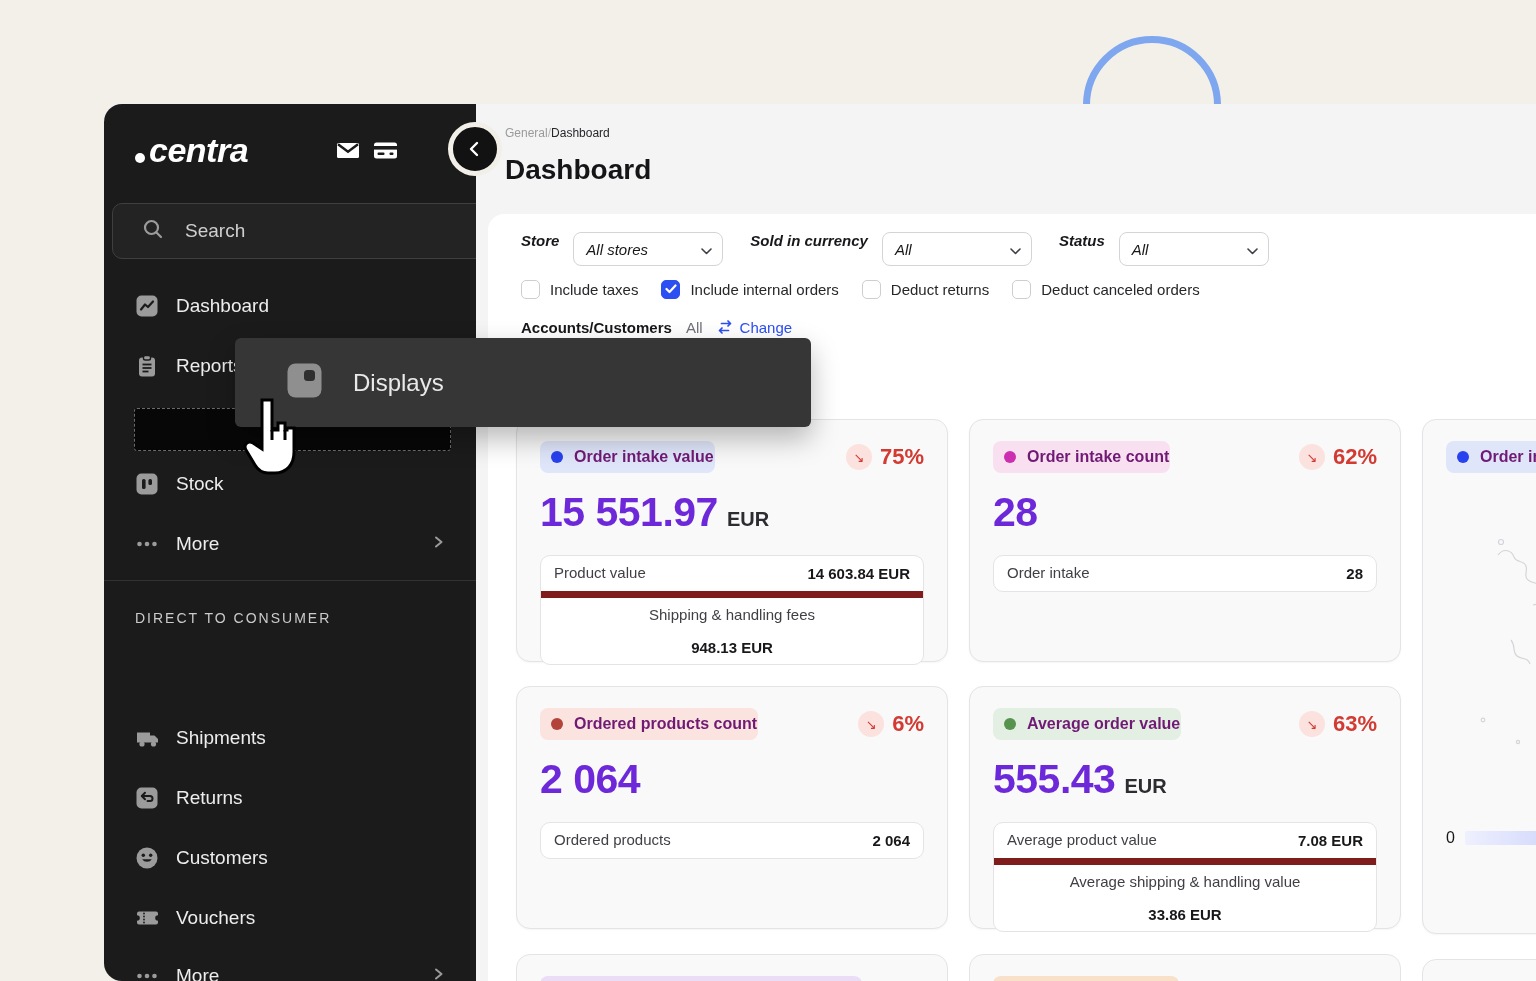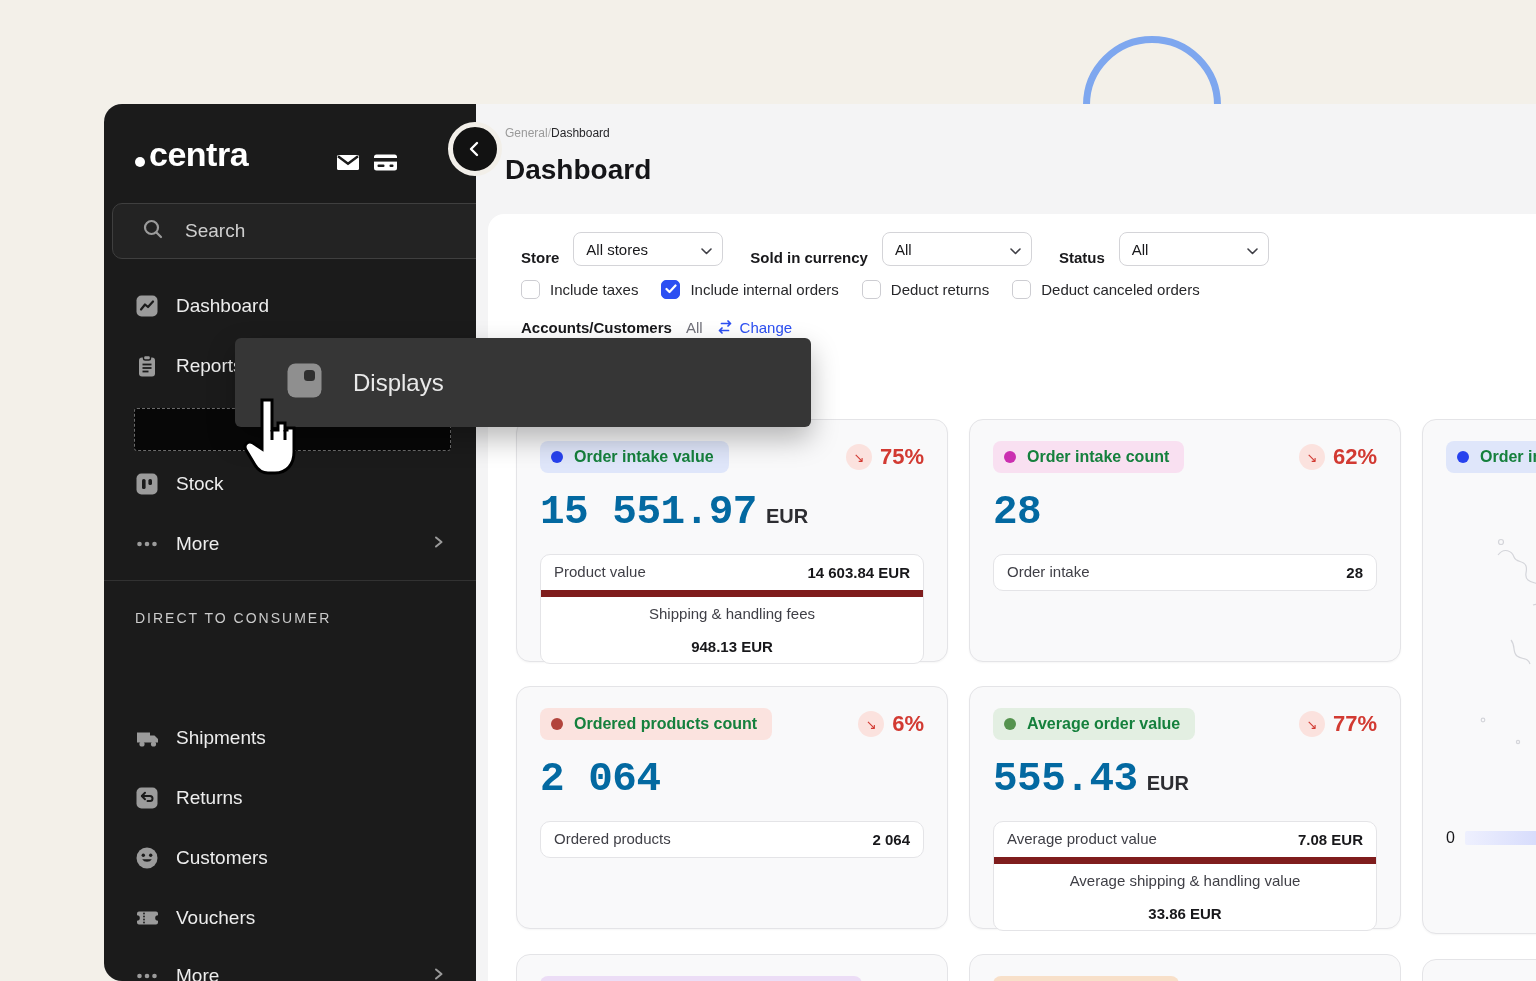--- a/index.html
+++ b/index.html
@@ -11,21 +11,21 @@
   .arc { position:absolute; left:1083px; top:36px; width:138px; height:138px;
     border:7px solid #7ea7ef; border-radius:50%; z-index:0; }
 
   
   .window { position:absolute; left:104px; top:104px; right:0; bottom:0;
     border-radius:18px 0 0 18px; overflow:hidden; display:flex; z-index:1;
     background:#f4f4f5; }
 
   
   .sidebar { position:relative; width:372px; flex:0 0 372px; background:#1b1b1b; color:#f0f0f0; }
-  .logo-row { position:absolute; left:31px; top:22px; right:24px; height:48px; display:flex; align-items:flex-end; }
+  .logo-row { position:absolute; left:31px; top:22px; right:24px; height:48px; display:flex; align-items:center;font-style:italic; }
   .logo { font-size:34px; font-weight:700; color:#fff; letter-spacing:-0.5px; position:relative; padding-left:14px; }
   .logo::before { content:""; position:absolute; left:0; bottom:7px; width:10px; height:10px; border-radius:50%; background:#fff; }
   .top-icons { margin-left:auto; display:flex; gap:13px; align-items:center; margin-right:56px; }
 
   .collapse-btn { position:absolute; left:344px; top:18px; width:54px; height:54px;
     border-radius:50%; background:#121212; border:5px solid #f2efe9; z-index:30;
     display:flex; align-items:center; justify-content:center; cursor:pointer; }
 
   .search-box { position:absolute; left:8px; top:99px; width:434px; height:56px;
     background:#232323; border:1.5px solid #3f3f3f; border-radius:10px;
@@ -59,21 +59,21 @@
   .content { position:relative; flex:1; background:#f4f4f5; }
   .breadcrumb { position:absolute; left:29px; top:22px; font-size:12px; display:flex; }
   .breadcrumb .parent { color:#9a9a9a; cursor:pointer; }
   .breadcrumb .sep { color:#b5b5b5; }
   .breadcrumb .current { color:#27272a; font-weight:500; }
   .page-title { position:absolute; left:29px; top:50px; font-size:28px; font-weight:700; color:#151518; }
 
   .panel { position:absolute; left:12px; top:110px; right:0; bottom:0;
     background:#fff; border-radius:16px 0 0 0; }
 
-  .filter-row { position:absolute; left:33px; top:18px; display:flex; align-items:flex-end; }
+  .filter-row { position:absolute; left:33px; top:18px; display:flex; align-items:flex-start;font-style:italic; }
   .f-label { font-size:15px; font-weight:700; color:#18181b; margin-right:14px; }
   .select { width:150px; height:34px; border:1px solid #d4d4d8; border-radius:8px;
     display:flex; align-items:center; padding:0 10px 0 12px; margin-right:27px;
     font-size:15px; color:#18181b; background:#fff; cursor:pointer; }
   .select .chev { margin-left:auto; }
 
   .checkbox-row { position:absolute; left:33px; top:64px; display:flex; align-items:center; gap:23px; height:22px; }
   .cb-item { display:flex; align-items:center; gap:10px; cursor:pointer; }
   .cb { width:19px; height:19px; border:1.5px solid #cdcdd2; border-radius:5px; background:#fff;
     display:flex; align-items:center; justify-content:center; }
@@ -84,29 +84,29 @@
   .accounts-row .lbl { font-size:15px; font-weight:700; color:#18181b; }
   .accounts-row .val { font-size:15px; color:#71717a; }
   .change-link { display:flex; align-items:center; gap:7px; cursor:pointer; }
   .change-link .txt { font-size:15px; font-weight:500; }
 
   
   .card { position:absolute; width:432px; height:243px; background:#f9f9fa;
     border:1px solid #e4e4e7; border-radius:14px; padding:21px 23px;
     box-shadow:0 1px 2px rgba(0,0,0,.04); }
   .card-head { display:flex; align-items:center; justify-content:space-between; }
-  .metric-badge { display:inline-flex; align-items:center; gap:11px; padding:7px 15px 7px 11px;
-    border-radius:8px; font-size:16px; font-weight:700; color:#15803d; }
+  .metric-badge { display:inline-flex; align-items:center; gap:11px; padding:7px 1px 7px 11px;
+    border-radius:8px; font-size:16px; font-weight:700; color:#701a75; }
   .dot { width:12px; height:12px; border-radius:50%; }
   .delta { display:flex; align-items:center; gap:8px; }
   .delta .arr { width:26px; height:26px; border-radius:50%; background:#fbe2de;
     display:flex; align-items:center; justify-content:center; font-size:13px; color:#d23a32; }
   .delta .pct { font-size:22px; font-weight:700; color:#d23a32; }
   .big-value { margin-top:16px; display:flex; align-items:baseline; gap:9px; }
-  .big-value .num { font-size:41px; font-weight:700; color:#0369a1; letter-spacing:-0.5px;font-family:Liberation Mono, monospace; }
+  .big-value .num { font-size:41px; font-weight:700; color:#6d28d9; letter-spacing:-0.5px; }
   .big-value .unit { font-size:20px; font-weight:600; color:#2d2d31; }
   .rows { margin-top:19px; background:#fff; border:1px solid #e4e4e7; border-radius:10px; overflow:hidden; }
   .rowline { display:flex; justify-content:space-between; align-items:center; padding:8px 13px; gap:14px; }
   .rowline + .rowline { border-top:7px solid #7f1d1d;flex-direction:column; }
   .rowline .rl { font-size:15px; color:#3f3f46; max-width:260px; line-height:1.25; }
   .rowline .rv { font-size:15px; font-weight:600; color:#18181b; white-space:nowrap; }
 
   .map-card { position:absolute; left:934px; top:205px; width:560px; height:515px;
     background:#f9f9fa; border:1px solid #e4e4e7; border-radius:14px; padding:21px 23px;
     box-shadow:0 1px 2px rgba(0,0,0,.04); }
@@ -431,21 +431,21 @@
       </div>
 
       <div class="card" style="left:481px; top:472px;">
         <div class="card-head">
           <span class="metric-badge" style="background: rgb(227, 239, 226);">
             <span class="dot" style="background: rgb(85, 147, 79);"></span>
             <span>Average order value</span>
           </span>
           <span class="delta">
             <span class="arr">↘</span>
-            <span class="pct">77%</span>
+            <span class="pct">63%</span>
           </span>
         </div>
         <div class="big-value">
           <span class="num">555.43</span>
           <span class="unit">EUR</span>
         </div>
         <div class="rows">
           <div class="rowline">
             <span class="rl">Average product value</span>
             <span class="rv">7.08 EUR</span>

